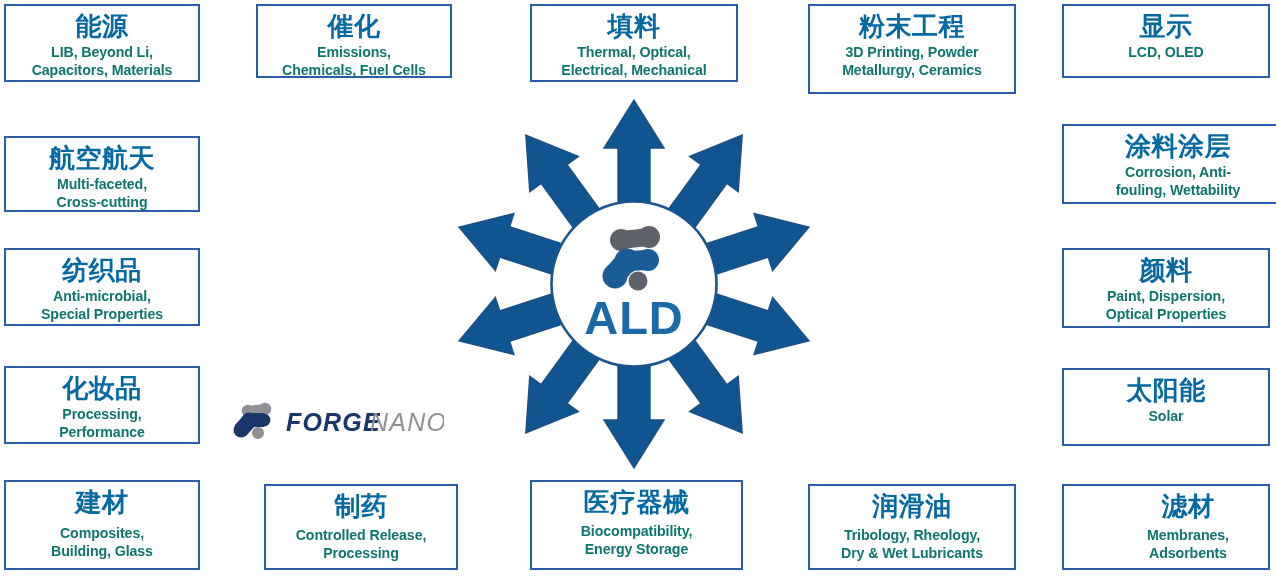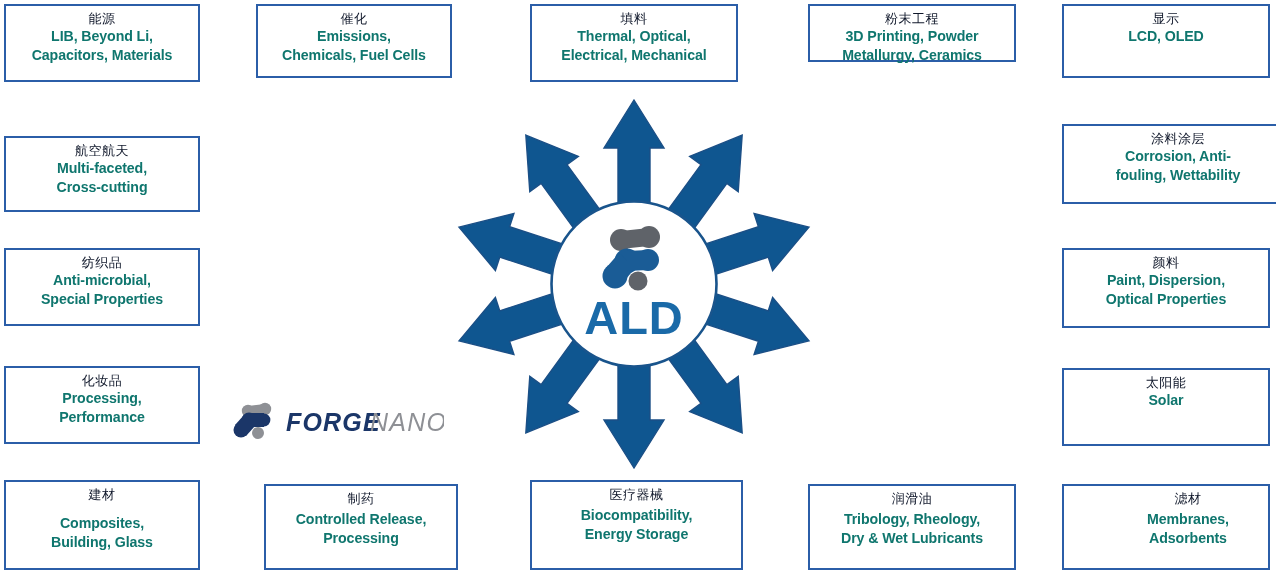--- a/index.html
+++ b/index.html
@@ -24,23 +24,23 @@
     background: #ffffff;
     display: flex;
     flex-direction: column;
     align-items: center;
     justify-content: flex-start;
     padding: 5px 4px 6px 4px;
     text-align: center;
     line-height: 1.18;
   }
   .cat-title {
-    color: #0f172a;
-    font-weight: normal;
-    font-size: 13px;
+    color: #0369a1;
+    font-weight: bold;
+    font-size: 26px;
     letter-spacing: 0.5px;
     white-space: nowrap;
     margin-bottom: 1px;
   }
   .cat-desc {
     color: #0f766e;
     font-weight: bold;
     font-size: 14.2px;
     line-height: 1.28;
     letter-spacing: -0.1px;
@@ -87,21 +87,21 @@
 </div>
 
 <div class="cat-box" style="left:530px; top:4px; width:208px; height:78px;">
   <div class="cat-title">填料</div>
   <div class="cat-desc">
     <span>Thermal, Optical,</span>
     <span>Electrical, Mechanical</span>
   </div>
 </div>
 
-<div class="cat-box" style="left:808px; top:4px; width:208px; height:58px;">
+<div class="cat-box" style="left:808px; top:4px; width:208px; height:90px;">
   <div class="cat-title">粉末工程</div>
   <div class="cat-desc">
     <span>3D Printing, Powder</span>
     <span>Metallurgy, Ceramics</span>
   </div>
 </div>
 
 <div class="cat-box" style="left:1062px; top:4px; width:208px; height:74px;">
   <div class="cat-title">显示</div>
   <div class="cat-desc">
@@ -151,21 +151,21 @@
 
 <div class="cat-box" style="left:1062px; top:368px; width:208px; height:78px;">
   <div class="cat-title">太阳能</div>
   <div class="cat-desc">
     <span>Solar</span>
   </div>
 </div>
 
 <div class="cat-box" style="left:4px; top:480px; width:196px; height:90px;">
   <div class="cat-title">建材</div>
-  <div class="cat-desc" style="margin-top:11px;">
+  <div class="cat-desc" style="margin-top:5px;">
     <span>Composites,</span>
     <span>Building, Glass</span>
   </div>
 </div>
 
 <div class="cat-box" style="left:264px; top:484px; width:194px; height:86px;">
   <div class="cat-title">制药</div>
   <div class="cat-desc" style="margin-top:3px;">
     <span>Controlled Release,</span>
     <span>Processing</span>

